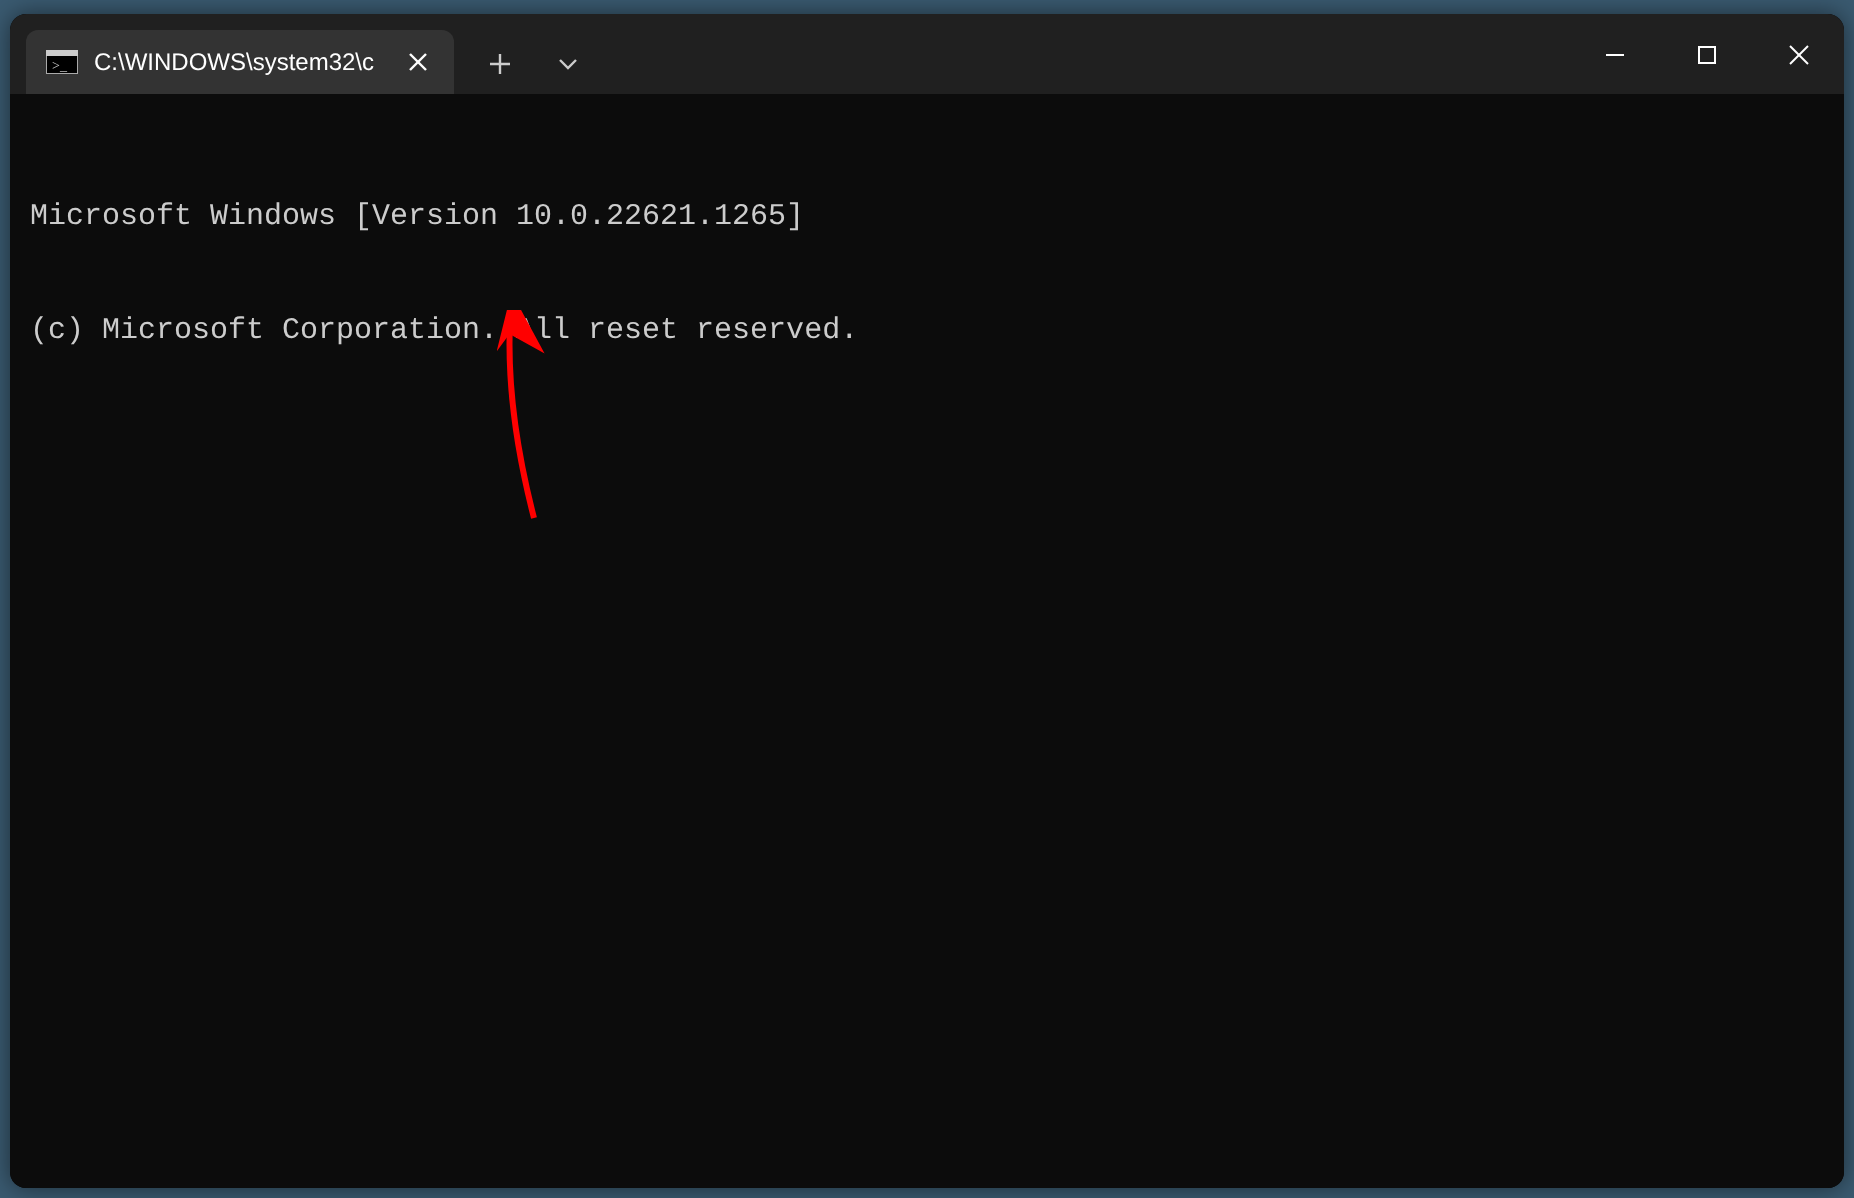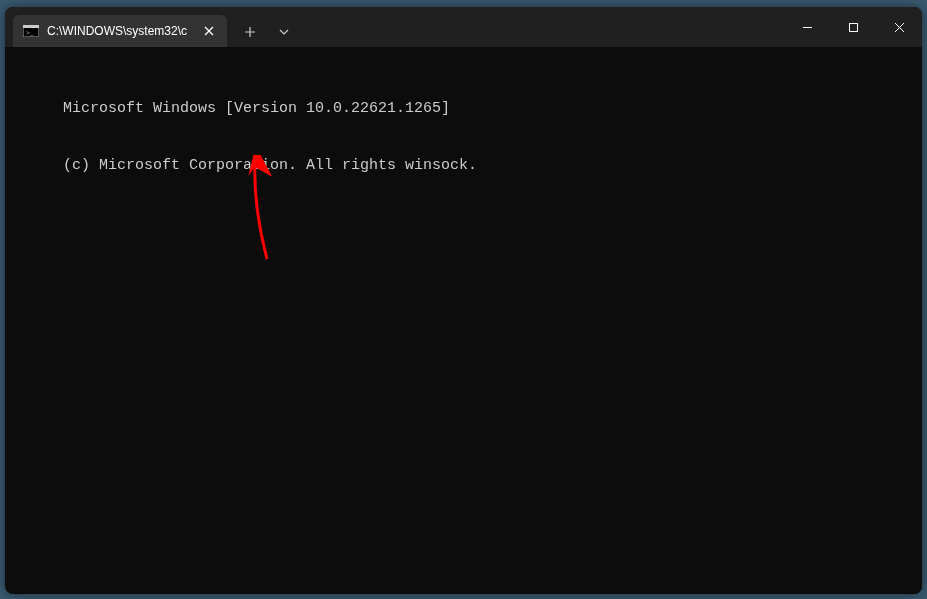--- a/index.html
+++ b/index.html
@@ -10,21 +10,21 @@
     .tab { height: 32px; margin-top: 8px; background: #333333; border-top-left-radius: 6px; border-top-right-radius: 6px; display: flex; align-items: center; padding: 0 8px 0 10px; font-size: 12px; color: #ffffff; max-width: 220px; gap: 8px; }
     .tab .tab-icon { width: 16px; height: 16px; display: flex; align-items: center; justify-content: center; }
     .tab .tab-icon svg { width: 16px; height: 12px; }
     .tab .tab-title { white-space: nowrap; overflow: hidden; text-overflow: clip; max-width: 140px; }
     .tab .tab-close { width: 20px; height: 20px; display: flex; align-items: center; justify-content: center; color: #ffffff; border-radius: 3px; margin-left: 4px; }
     .tab-actions { display: flex; align-items: center; padding-left: 8px; gap: 8px; }
     .icon-btn { width: 30px; height: 30px; display: flex; align-items: center; justify-content: center; color: #cccccc; border-radius: 4px; }
     .icon-drop { width: 22px; height: 30px; display: flex; align-items: center; justify-content: center; color: #cccccc; border-radius: 4px; }
     .win-controls { display: flex; align-items: center; }
     .win-btn { width: 46px; height: 32px; display: flex; align-items: center; justify-content: center; color: #ffffff; }
-    .terminal-body { position: absolute; left: 0; top: 40px; right: 0; bottom: 0; background: #0c0c0c; padding: 14px 10px; font-family: Consolas, 'Courier New', monospace; font-size: 15px; line-height: 19px; color: #cccccc; white-space: pre; margin-left: 48px; }
+    .terminal-body { position: absolute; left: 0; top: 40px; right: 0; bottom: 0; background: #0c0c0c; padding: 14px 10px; font-family: Consolas, 'Courier New', monospace; font-size: 15px; line-height: 19px; color: #cccccc; white-space: pre; }
     .term-line { white-space: pre; }
     .cursor { display: inline-block; width: 1px; height: 16px; background: #cccccc; vertical-align: -2px; margin-left: 0; }
     .annotation-arrow { position: absolute; left: 240px; top: 148px; width: 40px; height: 110px; pointer-events: none; }
   </style>
 </head>
 <body>
 
 <div class="window">
   <div class="titlebar">
     <div class="tab-strip">
@@ -73,21 +73,21 @@
         <svg width="11" height="11" viewBox="0 0 11 11">
             <line x1="1" y1="1" x2="10" y2="10" stroke="currentColor" stroke-width="1"></line>
             <line x1="10" y1="1" x2="1" y2="10" stroke="currentColor" stroke-width="1"></line>
           </svg>
       </div>
     </div>
   </div>
 
   <div class="terminal-body">
     <div class="term-line">Microsoft Windows [Version 10.0.22621.1265]</div>
-    <div class="term-line">(c) Microsoft Corporation. All rights winsock.</div>
+    <div class="term-line">(c) Microsoft Corporation. All reset reserved.</div>
     <div class="term-line"></div>
   </div>
 
   <svg class="annotation-arrow" viewBox="0 0 40 110">
     <defs>
       <marker id="ah" markerWidth="10" markerHeight="10" refX="5" refY="2" orient="auto">
         <polygon points="0,0 10,2 0,8 3,2" fill="#ff0000"></polygon>
       </marker>
     </defs>
     <path d="M 22 104 Q 8 50 10 6" stroke="#ff0000" stroke-width="3" fill="none" marker-end="url(#ah)"></path>

